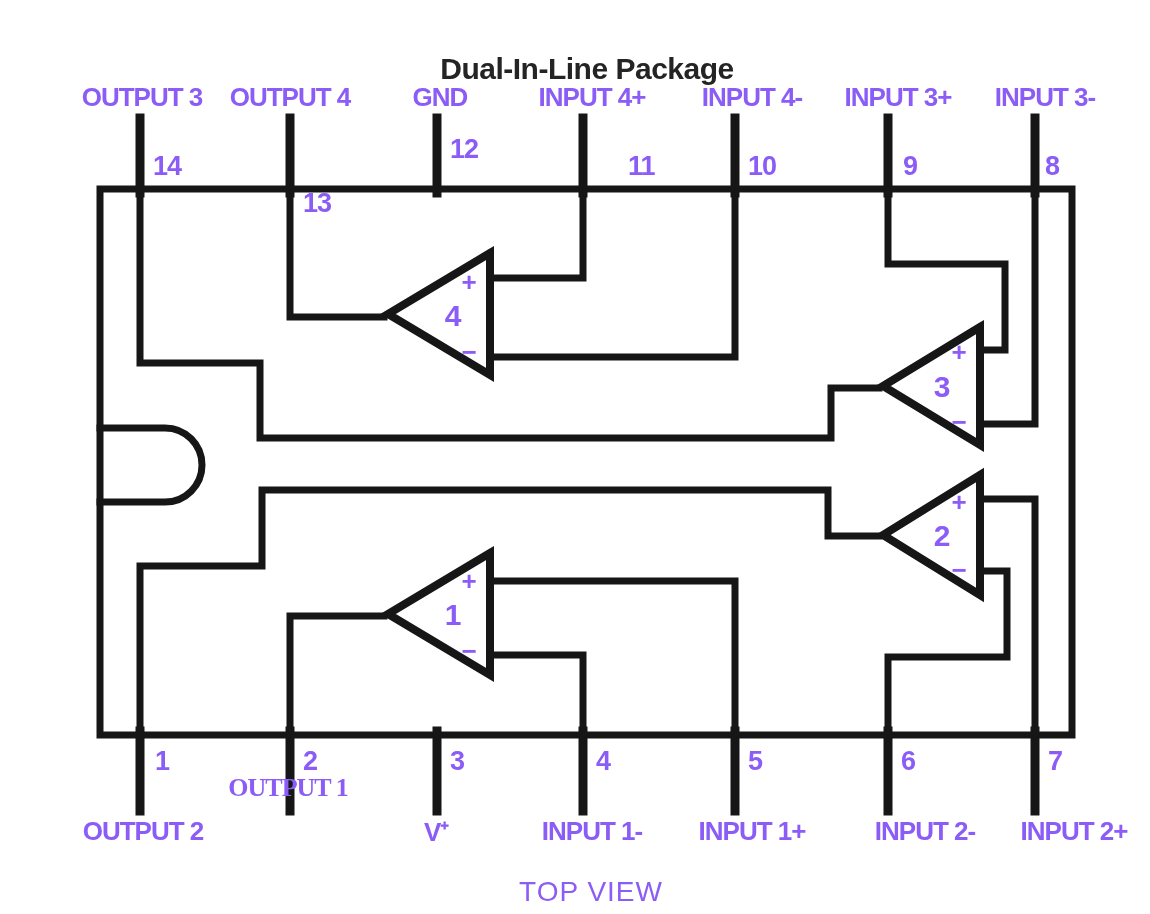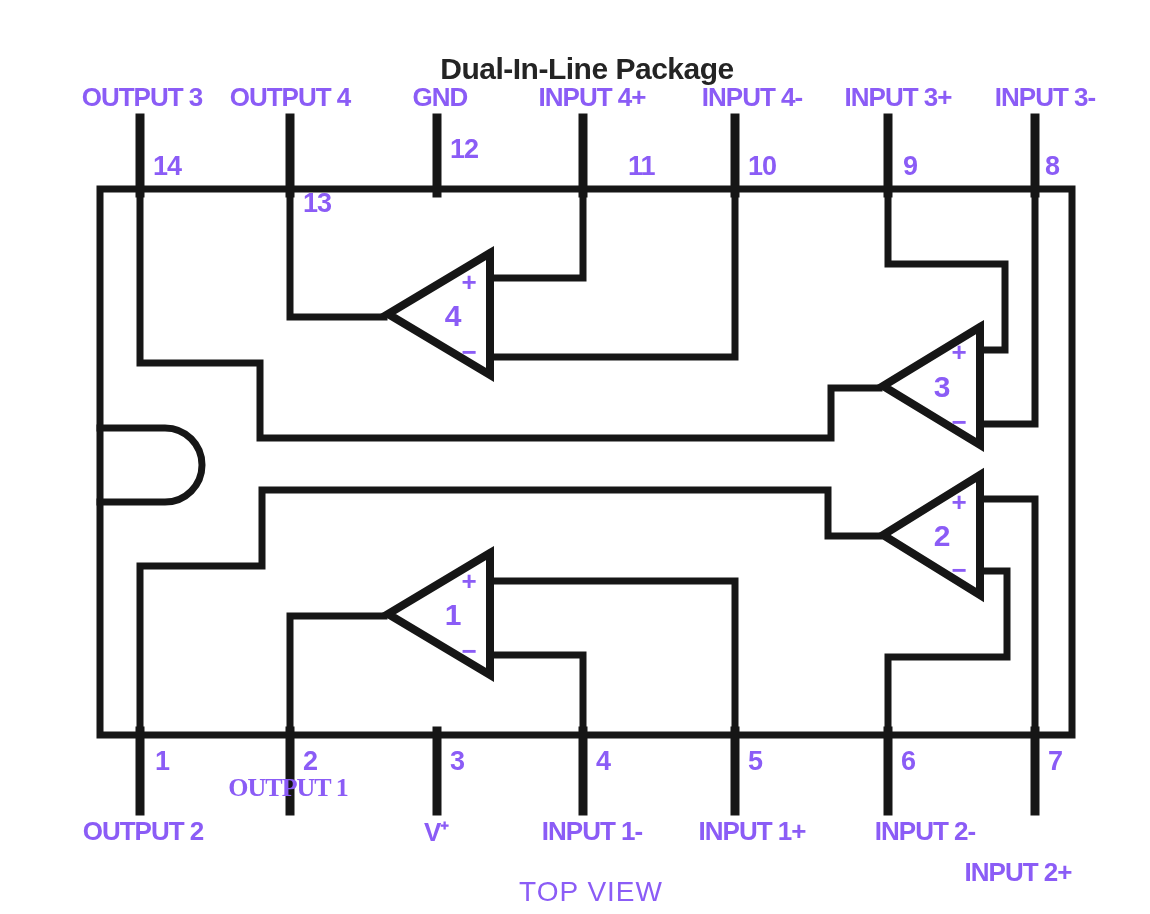--- a/index.html
+++ b/index.html
@@ -99,21 +99,21 @@
   <div class="txt pnum" style="left:748px;top:746px;">5</div>
   <div class="txt pnum" style="left:901px;top:746px;">6</div>
   <div class="txt pnum" style="left:1048px;top:746px;">7</div>
 
   <div class="txt ctr plabel" style="left:143px;top:831px;">OUTPUT 2</div>
   <div class="txt ctr plabel" style="left:288px;top:788px;font-family:Liberation Serif, serif;">OUTPUT 1</div>
   <div class="txt ctr plabel" style="left:436px;top:831px;">V⁺</div>
   <div class="txt ctr plabel" style="left:592px;top:831px;">INPUT 1-</div>
   <div class="txt ctr plabel" style="left:752px;top:831px;">INPUT 1+</div>
   <div class="txt ctr plabel" style="left:925px;top:831px;">INPUT 2-</div>
-  <div class="txt ctr plabel" style="left:1018px;top:831px;margin-top:41px;">INPUT 2+</div>
+  <div class="txt ctr plabel" style="left:1074px;top:831px;">INPUT 2+</div>
 
   <div class="txt ctr ampnum" style="left:453px;top:316px;">4</div>
   <div class="txt ctr sign" style="left:469px;top:282px;">+</div>
   <div class="txt ctr sign" style="left:469px;top:352px;">−</div>
 
   <div class="txt ctr ampnum" style="left:942px;top:387px;">3</div>
   <div class="txt ctr sign" style="left:959px;top:352px;">+</div>
   <div class="txt ctr sign" style="left:959px;top:422px;">−</div>
 
   <div class="txt ctr ampnum" style="left:942px;top:536px;">2</div>

